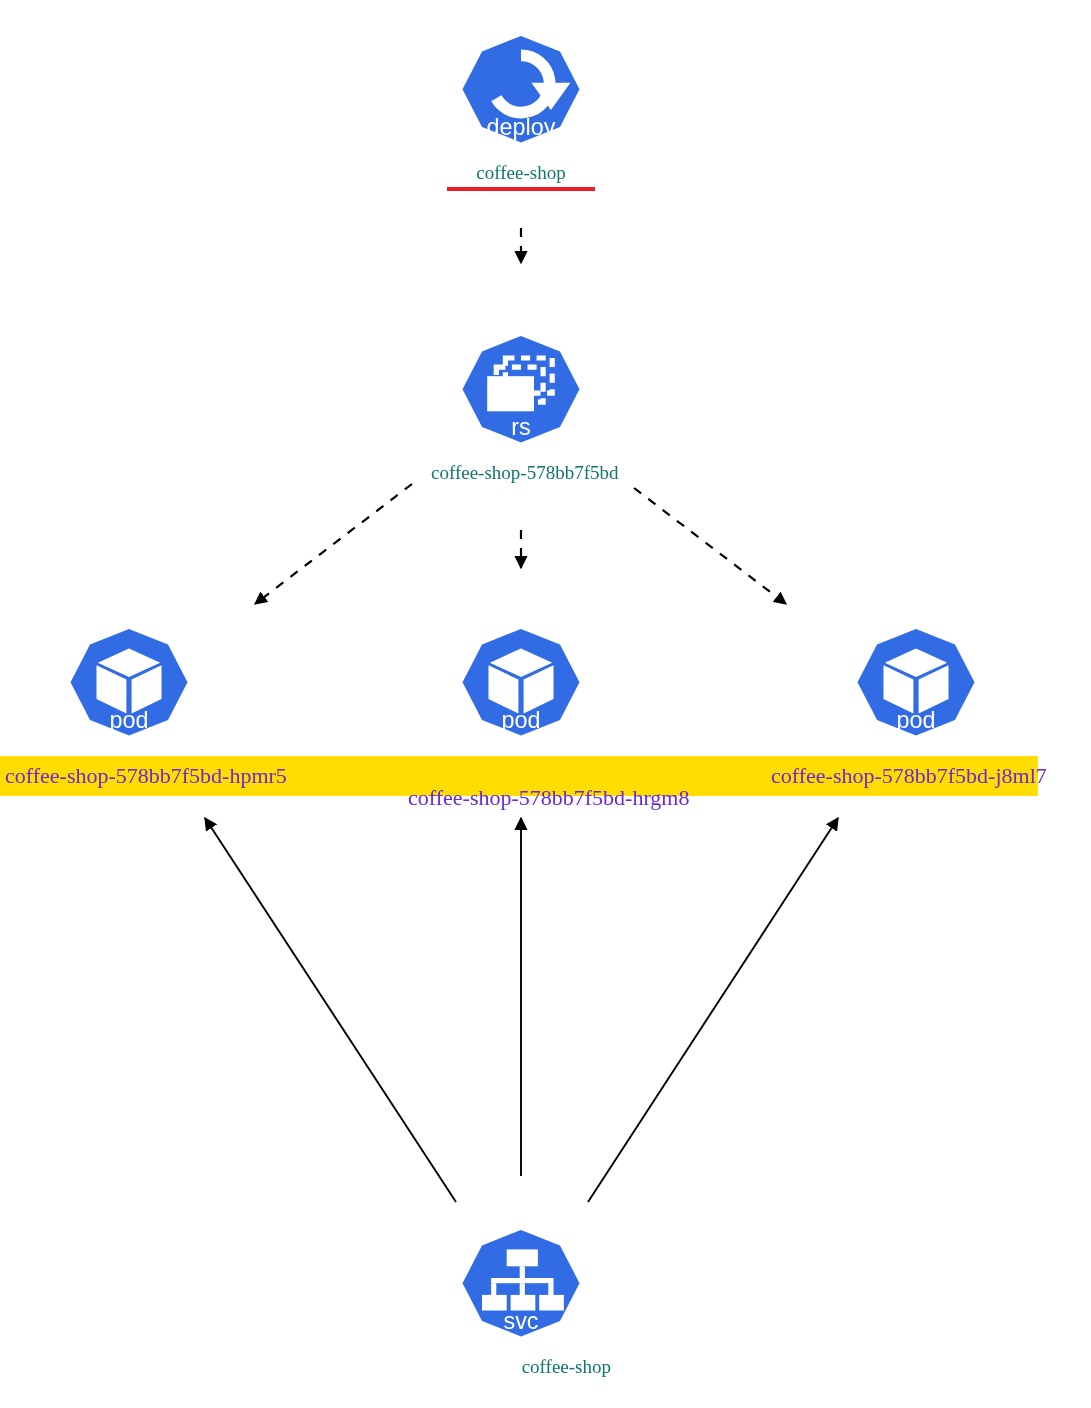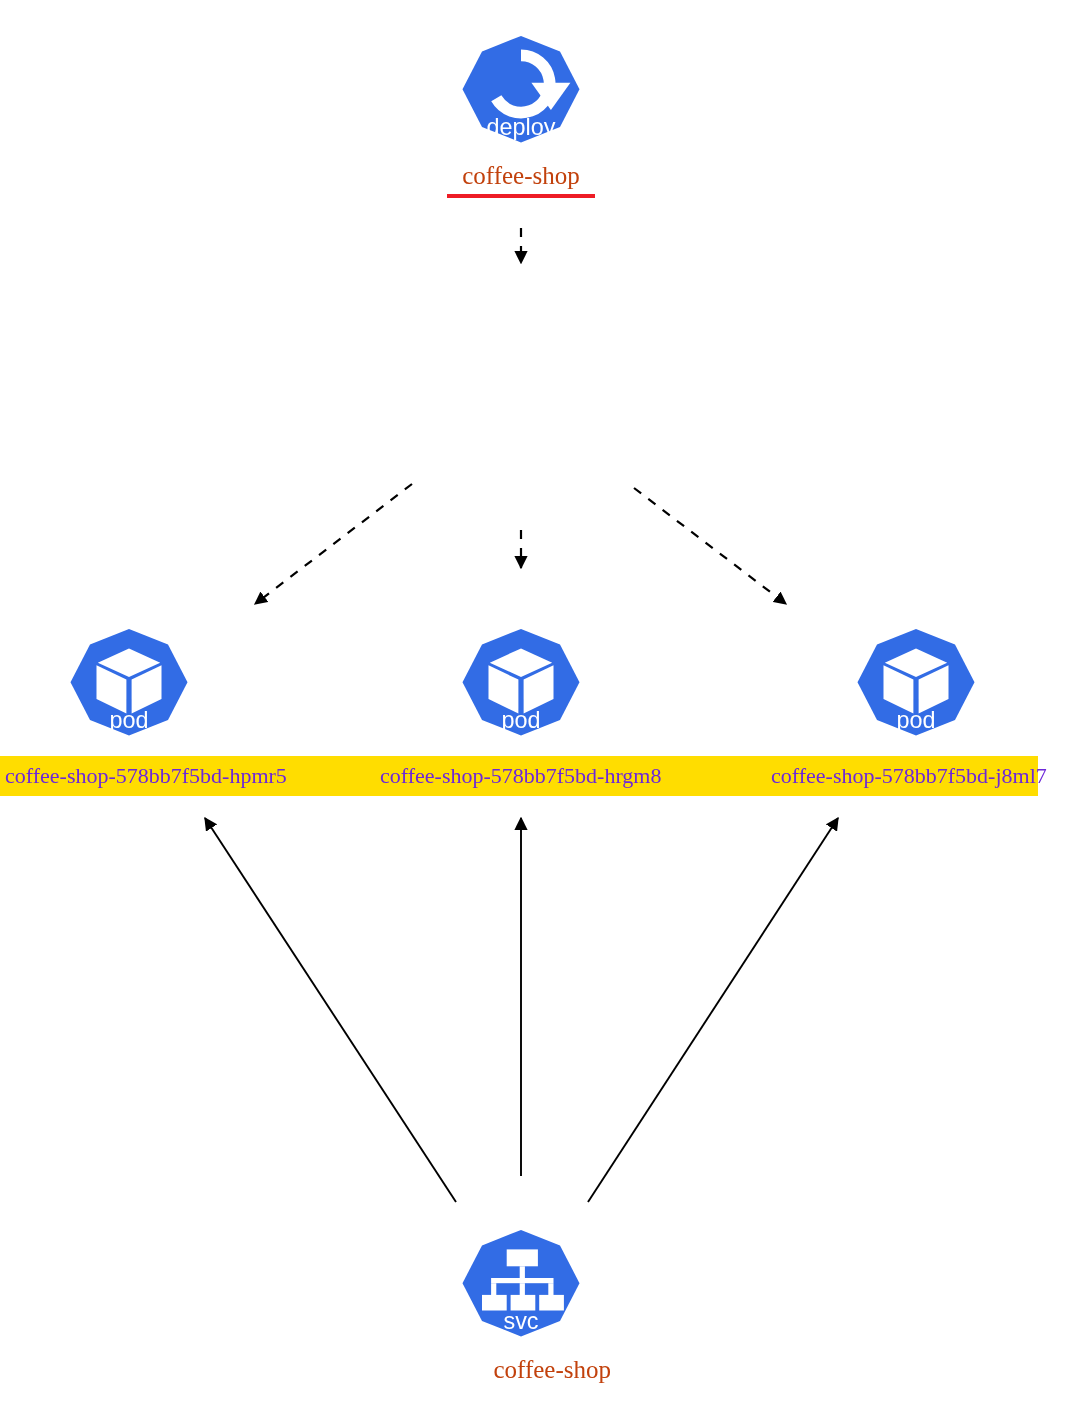--- a/index.html
+++ b/index.html
@@ -32,22 +32,22 @@
     text-align: center;
   }
   .node-icon {
     width: 130px;
     height: 130px;
     margin: 0 auto;
     display: block;
   }
   .node-label {
     font-family: "Liberation Serif", "DejaVu Serif", serif;
-    font-size: 25px;
-    color: #c2410c;
+    font-size: 19px;
+    color: #0f766e;
     line-height: 1.15;
     white-space: nowrap;
     display: inline-block;
   }
   .deploy-underline {
     width: 148px;
     height: 4px;
     background: #ee1c25;
     margin: 3px auto 0 auto;
   }
@@ -121,20 +121,33 @@
 
       <polygon points="58,39 88,39 73,60" fill="#ffffff"></polygon>
       <text x="50" y="79" fill="#ffffff" font-size="18" font-family="Liberation Sans, sans-serif" text-anchor="middle">deploy</text>
     </svg>
     <div>
       <span class="node-label">coffee-shop</span>
       <div class="deploy-underline"></div>
     </div>
   </div>
 
+  <div class="node" style="left:431px; top:332px;">
+    <svg class="node-icon" viewBox="0 0 100 100">
+      <polygon points="50,3 80,15 95,44 80,73 50,85 20,73 5,44 20,15" fill="#326ce5"></polygon>
+
+      <rect x="38" y="20" width="36" height="27" fill="none" stroke="#ffffff" stroke-width="4" stroke-dasharray="7,5"></rect>
+
+      <rect x="31" y="27" width="36" height="27" fill="none" stroke="#ffffff" stroke-width="4" stroke-dasharray="7,5"></rect>
+
+      <rect x="24" y="34" width="36" height="27" fill="#ffffff"></rect>
+      <text x="50" y="79" fill="#ffffff" font-size="18" font-family="Liberation Sans, sans-serif" text-anchor="middle">rs</text>
+    </svg>
+    <span class="node-label">coffee-shop-578bb7f5bd</span>
+  </div>
 
   <div class="node" style="left:39px; top:625px;">
     <svg class="node-icon" viewBox="0 0 100 100">
       <polygon points="50,3 80,15 95,44 80,73 50,85 20,73 5,44 20,15" fill="#326ce5"></polygon>
       <polygon points="50,18 74,29 50,40 26,29" fill="#ffffff"></polygon>
       <polygon points="25,31 48,42 48,68 25,57" fill="#ffffff"></polygon>
       <polygon points="52,42 75,31 75,57 52,68" fill="#ffffff"></polygon>
       <text x="50" y="79" fill="#ffffff" font-size="18" font-family="Liberation Sans, sans-serif" text-anchor="middle">pod</text>
     </svg>
   </div>
@@ -156,21 +169,21 @@
       <polygon points="25,31 48,42 48,68 25,57" fill="#ffffff"></polygon>
       <polygon points="52,42 75,31 75,57 52,68" fill="#ffffff"></polygon>
       <text x="50" y="79" fill="#ffffff" font-size="18" font-family="Liberation Sans, sans-serif" text-anchor="middle">pod</text>
     </svg>
   </div>
 
   <div id="pod-label-band"></div>
 
   <span class="pod-label-text" style="left:5px;">coffee-shop-578bb7f5bd-hpmr5</span>
 
-  <span class="pod-label-text" style="left:380px;">coffee-shop-578bb7f5bd-hrgm8</span>
+  <span class="pod-label-text" style="left:408px;margin-top:22px;">coffee-shop-578bb7f5bd-hrgm8</span>
 
   <span class="pod-label-text" style="left:771px;">coffee-shop-578bb7f5bd-j8ml7</span>
 
   <div class="node" style="left:431px; top:1226px;text-align:right;">
     <svg class="node-icon" viewBox="0 0 100 100">
       <polygon points="50,3 80,15 95,44 80,73 50,85 20,73 5,44 20,15" fill="#326ce5"></polygon>
 
       <rect x="39" y="18" width="24" height="13" fill="#ffffff"></rect>
 
       <rect x="49" y="31" width="4" height="11" fill="#ffffff"></rect>

